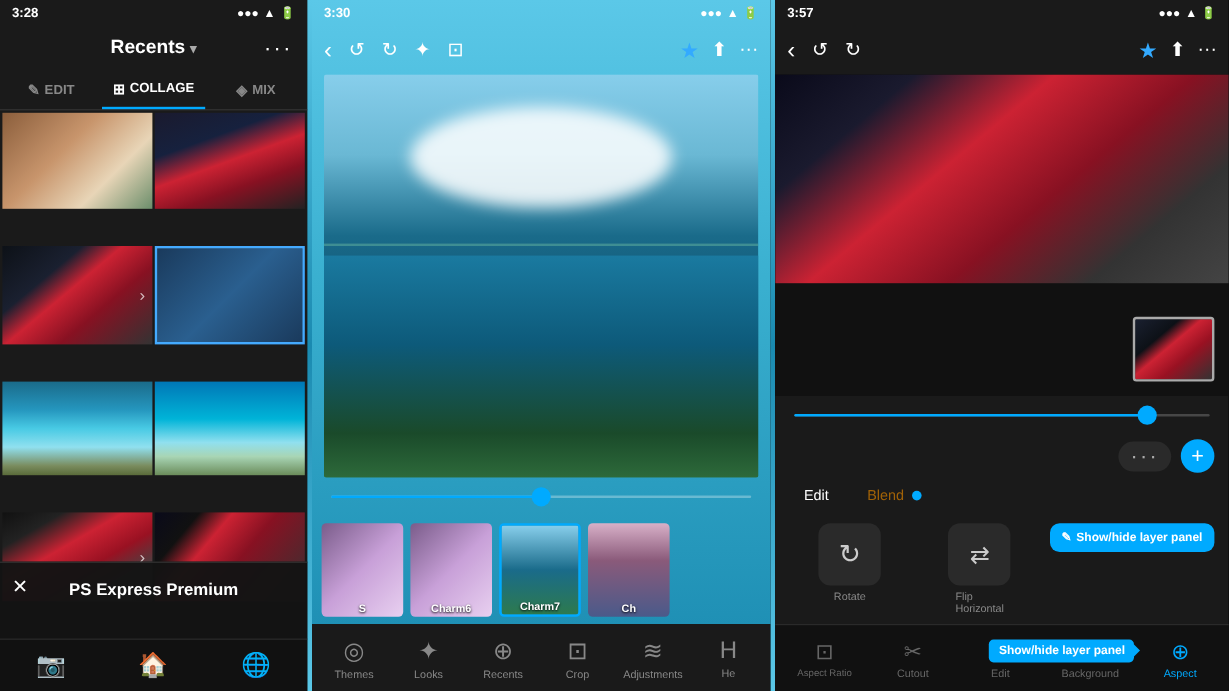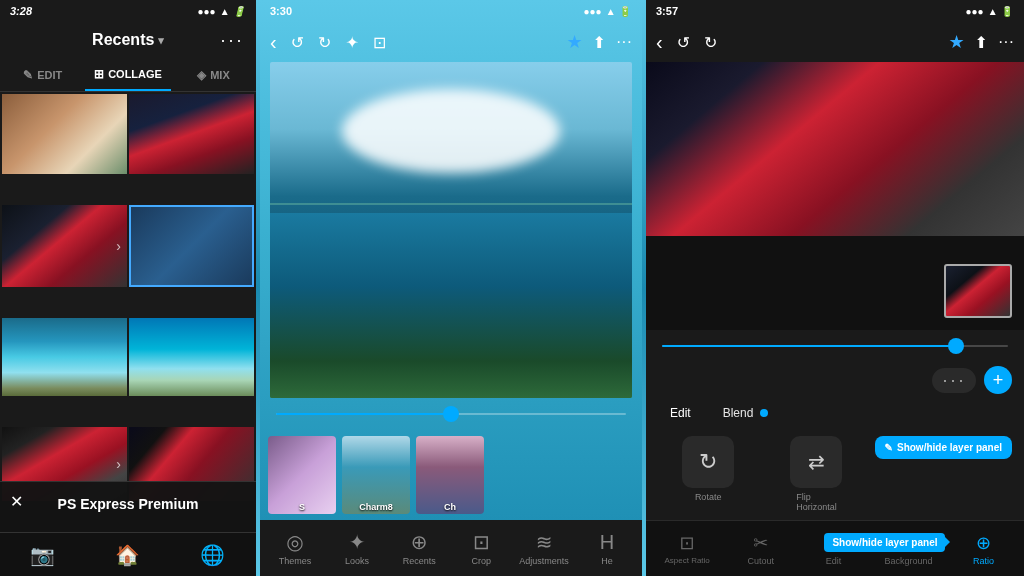--- a/index.html
+++ b/index.html
@@ -24,21 +24,20 @@
     }
     .status-bar {
       display: flex;
       justify-content: space-between;
       align-items: center;
       padding: 4px 10px;
       font-size: 11px;
       color: #fff;
       font-weight: 600;
       height: 22px;
-      font-style: italic;
     }
     .status-icons { display: flex; gap: 4px; align-items: center; font-size: 10px; }
     .header-bar {
       display: flex;
       align-items: center;
       justify-content: space-between;
       padding: 4px 12px;
       height: 36px;
     }
     .header-title {
@@ -103,21 +102,21 @@
     }
     .premium-banner {
       position: absolute;
       bottom: 44px;
       left: 0; right: 0;
       background: rgba(20,20,20,0.97);
       padding: 14px 16px 16px;
       text-align: center;
       border-top: 1px solid #333;
     }
-    .premium-title { color: #fff; font-size: 14px; font-weight: 700; margin-bottom: 4px; }
+    .premium-title { color: #fff; font-size: 14px; font-weight: 700; margin-bottom: 17px; }
     .premium-sub { color: #aaa; font-size: 11px; margin-bottom: 12px; }
     .continue-btn {
       background: #0af;
       color: #fff;
       border: none;
       border-radius: 20px;
       padding: 8px 40px;
       font-size: 14px;
       font-weight: 600;
       cursor: pointer;
@@ -297,21 +296,21 @@
     .edit-blend-bar {
       display: flex;
       padding: 4px 12px;
       gap: 8px;
       align-items: center;
     }
     .eb-btn {
       padding: 4px 12px;
       border-radius: 12px;
       font-size: 12px;
-      color: #e5e5e5;
+      color: #a16207;
       cursor: pointer;
     }
     .eb-btn.active { color: #fff; }
     .blend-dot { display: inline-block; width: 8px; height: 8px; background: #0af; border-radius: 50%; margin-left: 3px; }
     .action-grid {
       display: grid;
       grid-template-columns: repeat(3, 1fr);
       gap: 8px;
       padding: 8px 12px;
     }
@@ -495,22 +494,25 @@
     <div class="slider-track">
       <div class="slider-fill"></div>
       <div class="slider-thumb"></div>
     </div>
   </div>
 
   <div class="filter-strip">
     <div class="filter-thumb ft1">
       <span class="label">S</span>
     </div>
-    <div class="filter-thumb ft3">
-      <span class="label">Charm8</span>
+    <div class="filter-thumb ft1">
+      <span class="label">Charm6</span>
+    </div>
+    <div class="filter-thumb ft2 selected">
+      <span class="label">Charm7</span>
     </div>
     <div class="filter-thumb ft4">
       <span class="label">Ch</span>
     </div>
   </div>
 
   <div class="bottom-tools">
     <div class="tool-item">
       <span class="tool-icon">◎</span>
       <span>Themes</span>
@@ -625,17 +627,17 @@
     <div class="p3-tool-item">
       <span class="p3-tool-icon">✎</span>
       <span>Edit</span>
     </div>
     <div class="p3-tool-item">
       <span class="p3-tool-icon">◧</span>
       <span>Background</span>
     </div>
     <div class="p3-tool-item active" style="position:relative;">
       <span class="p3-tool-icon" style="color:#0af;">⊕</span>
-      <span style="color:#0af;">Ratio</span>
+      <span style="color:#0af;">Aspect</span>
       <div class="tooltip-bubble">Show/hide layer panel</div>
     </div>
   </div>
 </div>
 
 </body></html>

